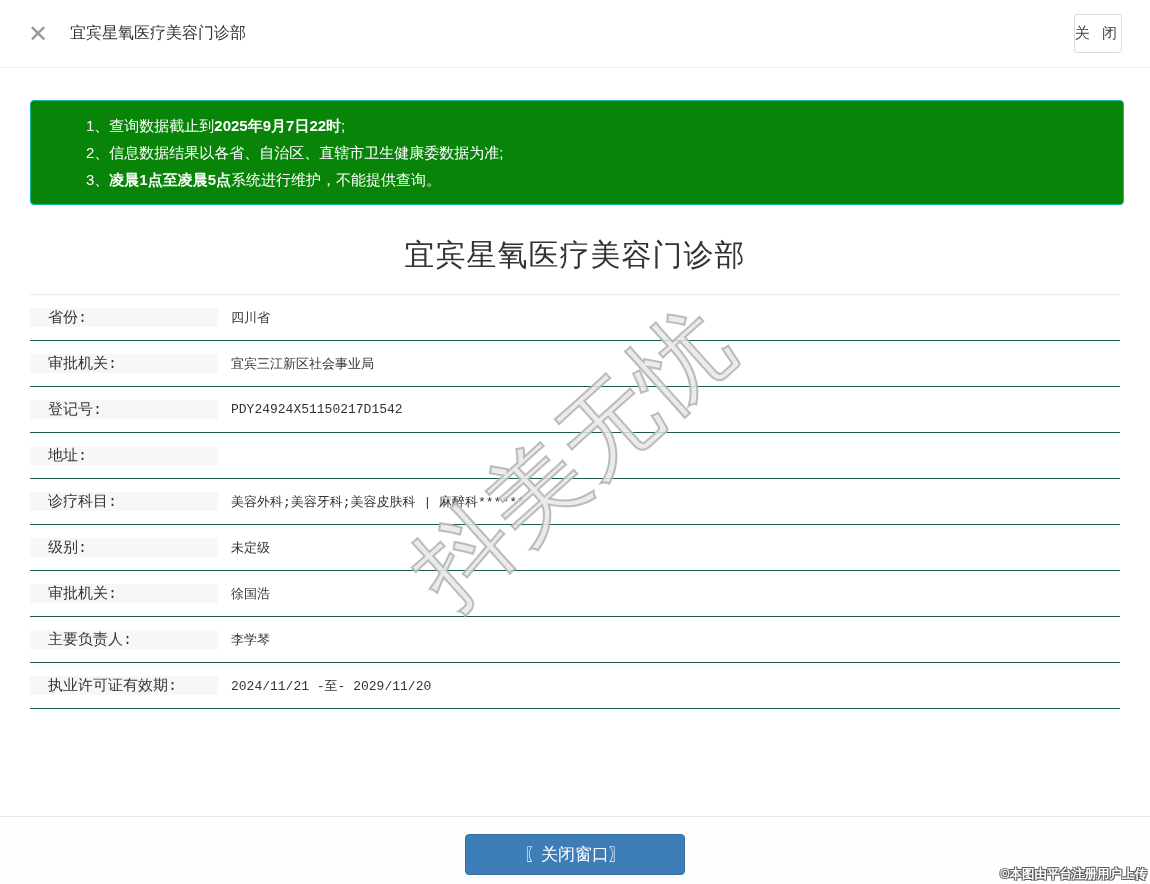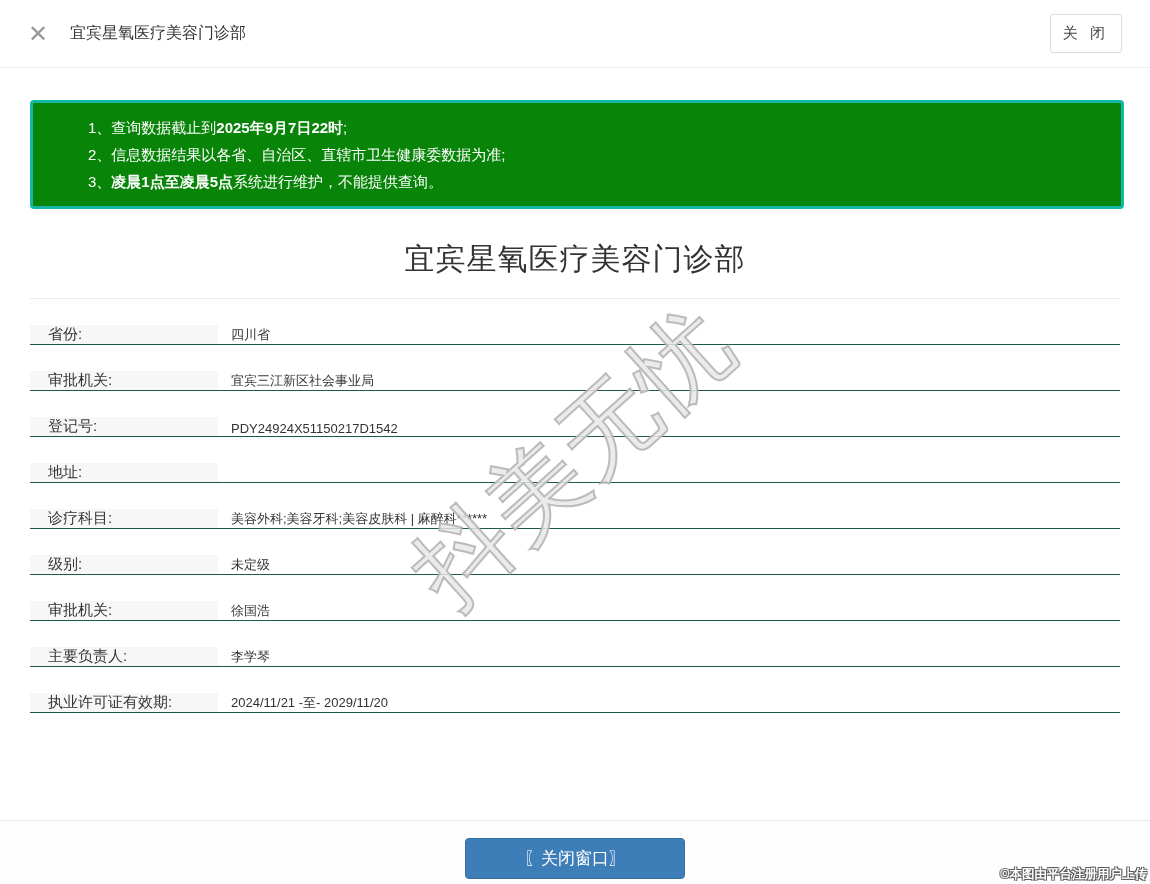--- a/index.html
+++ b/index.html
@@ -29,32 +29,32 @@
   .header-title {
     margin-left: 22px;
     font-size: 16px;
     color: #333;
   }
   .header-close-btn {
     margin-left: auto;
     background: #fff;
     border: 1px solid #dcdcdc;
     border-radius: 3px;
-    padding: 9px 12px;
+    padding: 9px 0;
     font-size: 15px;
     color: #444;
     letter-spacing: 4px;
     cursor: pointer;
     font-family: inherit;
   }
   
   .notice {
     margin: 32px 26px 0 30px;
     background: #088408;
-    border: 3px solid #14b8a6;
+    border: 1px solid #14b8a6;
     border-radius: 4px;
     padding: 11px 20px 11px 55px;
     color: #fff;
     font-size: 15px;
     line-height: 27px;
   }
   .notice b { font-weight: bold; }
   
   .page-title {
     margin-top: 30px;
@@ -64,23 +64,24 @@
     color: #333;
     letter-spacing: 1px;
   }
   
   .info-table {
     margin: 18px 30px 0 30px;
     border-top: 1px solid #ebebeb;
   }
   .info-row {
     display: flex;
-    align-items: flex-end;
+    align-items: center;
     min-height: 46px;
     border-bottom: 1px solid #1e5c40;
+    font-family: Liberation Mono, monospace;
   }
   .info-label {
     width: 188px;
     flex: 0 0 188px;
     background: #f7f7f7;
     display: flex;
     align-items: center;
     padding-left: 18px;
     font-size: 15px;
     color: #333;

